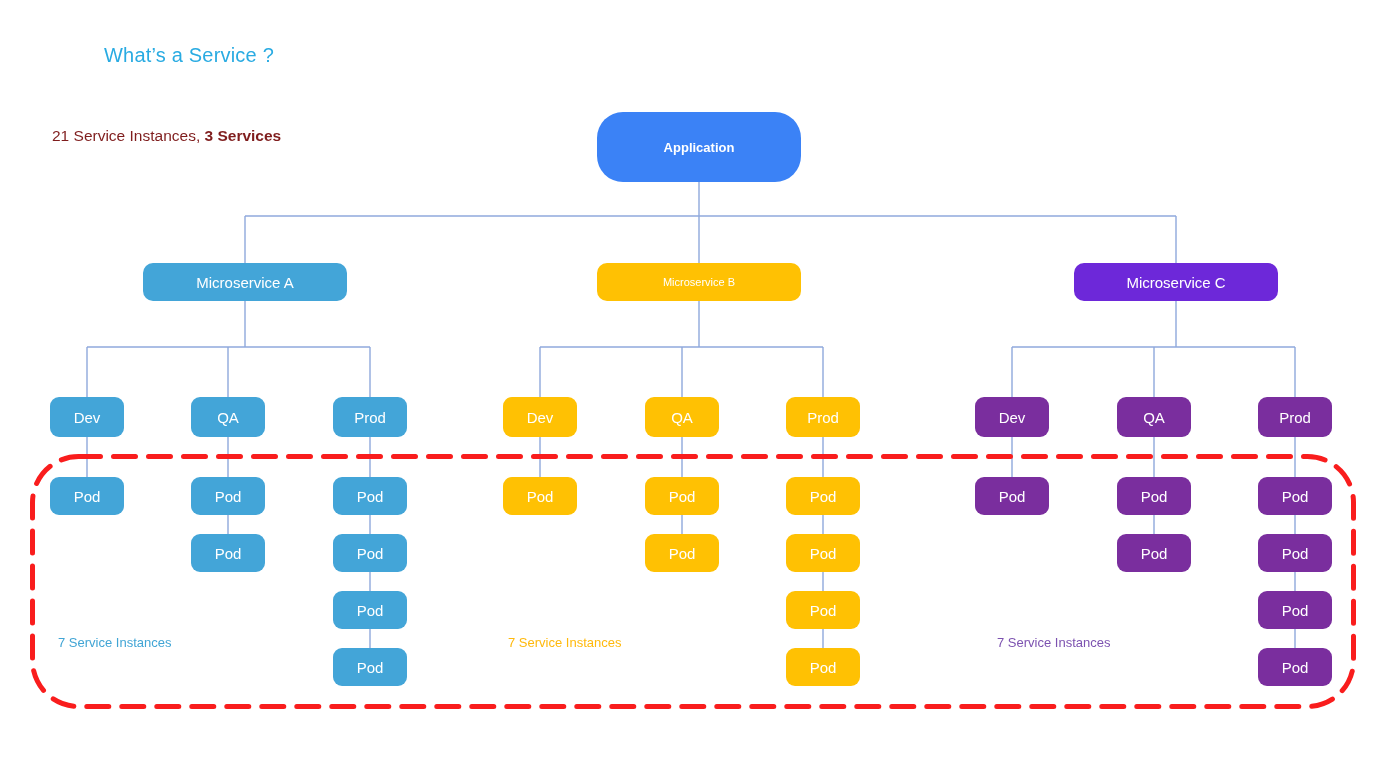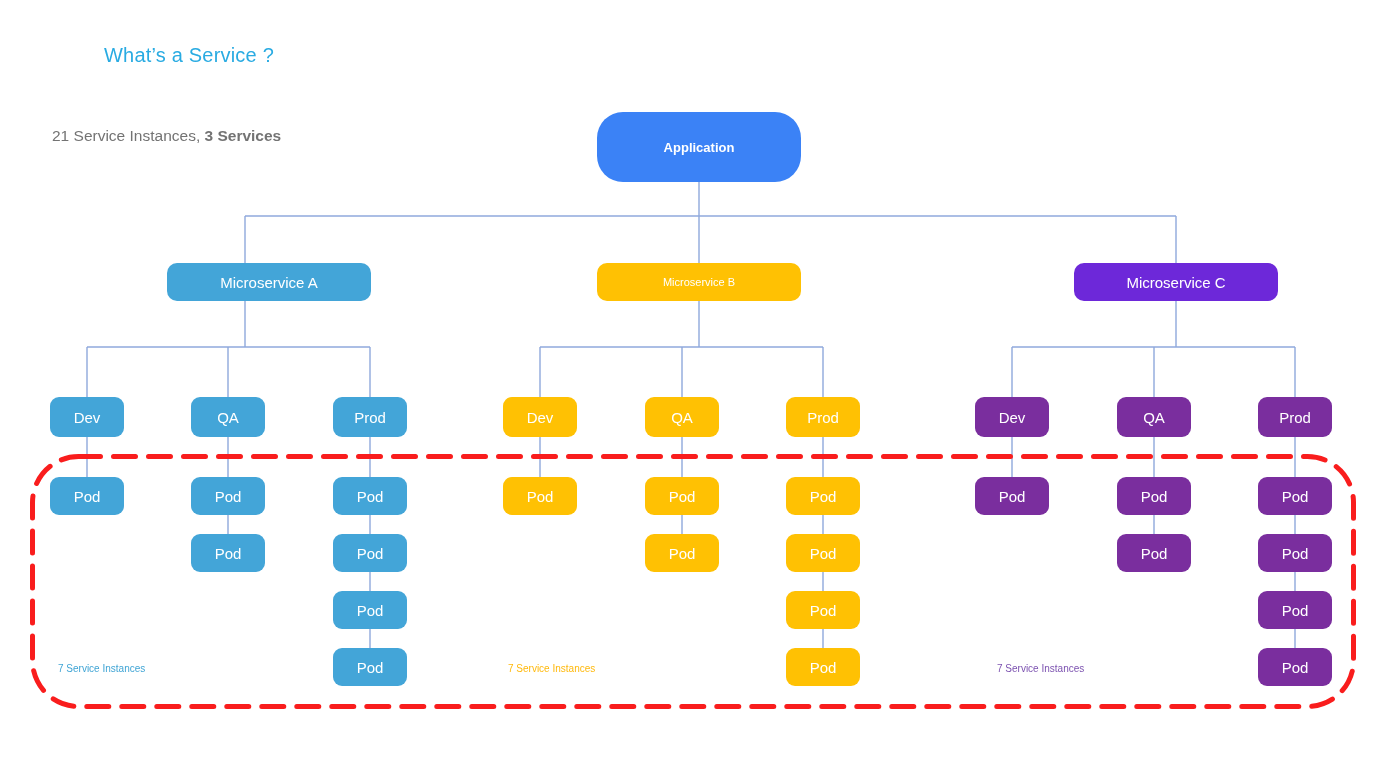--- a/index.html
+++ b/index.html
@@ -15,29 +15,29 @@
   .summary{
     position:absolute;left:52px;top:127px;font-size:15.5px;white-space:nowrap;
   }
   .summary .b{font-weight:700;}
   svg.wires{position:absolute;left:0;top:0;width:1386px;height:773px;}
   .node{
     position:absolute;display:flex;align-items:center;justify-content:center;
     color:#ffffff;box-sizing:border-box;text-align:center;
   }
   .inst-label{
-    position:absolute;font-size:10px;white-space:nowrap;margin-top:28px;
+    position:absolute;font-size:13px;white-space:nowrap;
   }
 </style>
 </head>
 <body>
 
 <div class="canvas">
   <h1 class="page-title" style="color: rgb(41, 171, 226);">What’s a Service ?</h1>
-  <div class="summary" style="color: #737373; text-align: center;">
+  <div class="summary" style="color: #7f1d1d; text-align: center;">
     <span>21 Service Instances, </span><span class="b">3 Services</span>
   </div>
   <svg class="wires" id="wires" viewBox="0 0 1386 773">
       <line x1="699" y1="182" x2="699" y2="216" stroke="#8fa8dc" stroke-width="1.4"></line>
       <line x1="245" y1="216" x2="1176" y2="216" stroke="#8fa8dc" stroke-width="1.4"></line>
       <line x1="245" y1="216" x2="245" y2="263" stroke="#8fa8dc" stroke-width="1.4"></line>
       <line x1="699" y1="216" x2="699" y2="263" stroke="#8fa8dc" stroke-width="1.4"></line>
       <line x1="1176" y1="216" x2="1176" y2="263" stroke="#8fa8dc" stroke-width="1.4"></line>
       <line x1="245" y1="301" x2="245" y2="347" stroke="#8fa8dc" stroke-width="1.4"></line>
       <line x1="87" y1="347" x2="370" y2="347" stroke="#8fa8dc" stroke-width="1.4"></line>
@@ -72,21 +72,21 @@
       <line x1="1154" y1="437" x2="1154" y2="477" stroke="#8fa8dc" stroke-width="1.4"></line>
       <line x1="1154" y1="515" x2="1154" y2="534" stroke="#8fa8dc" stroke-width="1.4"></line>
       <line x1="1295" y1="437" x2="1295" y2="477" stroke="#8fa8dc" stroke-width="1.4"></line>
       <line x1="1295" y1="515" x2="1295" y2="534" stroke="#8fa8dc" stroke-width="1.4"></line>
       <line x1="1295" y1="572" x2="1295" y2="591" stroke="#8fa8dc" stroke-width="1.4"></line>
       <line x1="1295" y1="629" x2="1295" y2="648" stroke="#8fa8dc" stroke-width="1.4"></line>
       <rect x="32.5" y="456.5" width="1321" height="250" rx="46" fill="none" stroke="#f91d1d" stroke-width="5" stroke-dasharray="22 13" stroke-linecap="round"></rect>
     </svg>
   <div id="nodes">
       <div class="node" style="left: 597px; top: 112px; width: 204px; height: 70px; border-radius: 26px; background: #3b82f6; font-size: 13px; font-weight: 700;">Application</div>
-      <div class="node" style="left: 143px; top: 263px; width: 204px; height: 38px; border-radius: 10px; background: rgb(67, 165, 216); font-size: 15px; font-weight: 400; margin-left: 24px;">Microservice A</div>
+      <div class="node" style="left: 143px; top: 263px; width: 204px; height: 38px; border-radius: 10px; background: rgb(67, 165, 216); font-size: 15px; font-weight: 400;">Microservice A</div>
       <div class="node" style="left: 50px; top: 397px; width: 74px; height: 40px; border-radius: 9px; background: rgb(67, 165, 216); font-size: 15px; font-weight: 400;">Dev</div>
       <div class="node" style="left: 50px; top: 477px; width: 74px; height: 38px; border-radius: 9px; background: rgb(67, 165, 216); font-size: 15px; font-weight: 400;">Pod</div>
       <div class="node" style="left: 191px; top: 397px; width: 74px; height: 40px; border-radius: 9px; background: rgb(67, 165, 216); font-size: 15px; font-weight: 400;">QA</div>
       <div class="node" style="left: 191px; top: 477px; width: 74px; height: 38px; border-radius: 9px; background: rgb(67, 165, 216); font-size: 15px; font-weight: 400;">Pod</div>
       <div class="node" style="left: 191px; top: 534px; width: 74px; height: 38px; border-radius: 9px; background: rgb(67, 165, 216); font-size: 15px; font-weight: 400;">Pod</div>
       <div class="node" style="left: 333px; top: 397px; width: 74px; height: 40px; border-radius: 9px; background: rgb(67, 165, 216); font-size: 15px; font-weight: 400;">Prod</div>
       <div class="node" style="left: 333px; top: 477px; width: 74px; height: 38px; border-radius: 9px; background: rgb(67, 165, 216); font-size: 15px; font-weight: 400;">Pod</div>
       <div class="node" style="left: 333px; top: 534px; width: 74px; height: 38px; border-radius: 9px; background: rgb(67, 165, 216); font-size: 15px; font-weight: 400;">Pod</div>
       <div class="node" style="left: 333px; top: 591px; width: 74px; height: 38px; border-radius: 9px; background: rgb(67, 165, 216); font-size: 15px; font-weight: 400;">Pod</div>
       <div class="node" style="left: 333px; top: 648px; width: 74px; height: 38px; border-radius: 9px; background: rgb(67, 165, 216); font-size: 15px; font-weight: 400;">Pod</div>

